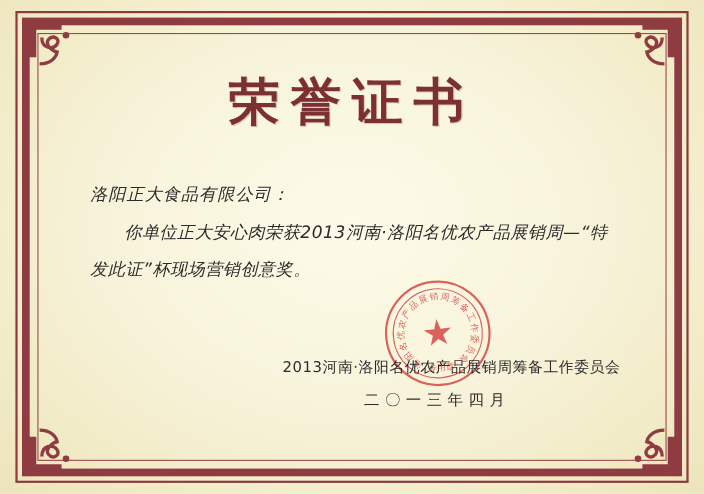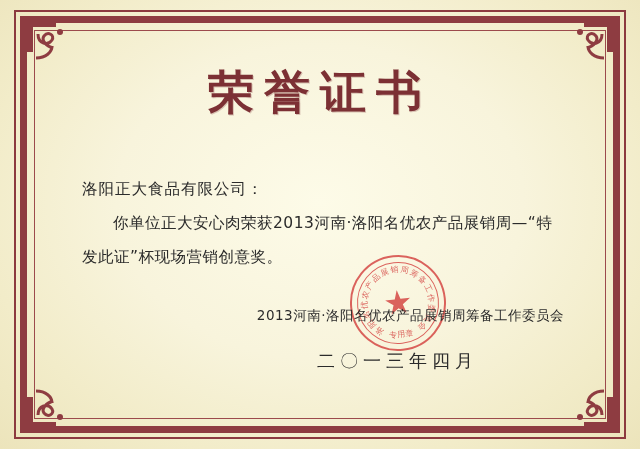--- a/index.html
+++ b/index.html
@@ -81,46 +81,47 @@
     margin-top: 22px;
     font-family: "DejaVu Serif", "Liberation Serif", serif;
     font-size: 46px;
     font-weight: bold;
     letter-spacing: 10px;
     color: #7c3034;
     text-shadow: 1px 1px 0 rgba(120,40,45,0.25);
   }
 
   .body-text {
-    margin-top: 48px;
+    margin-top: 36px;
     padding-left: 36px;
     padding-right: 26px;
     color: #2b2b2b;
     font-size: 15.5px;
     line-height: 34px;
     font-family: "DejaVu Sans", "Liberation Sans", sans-serif;
+    font-style: italic;
   }
   .salutation { letter-spacing: 1px; }
   .para { text-indent: 2em; letter-spacing: 0.5px; }
 
   .signature-block {
     position: absolute;
     right: 30px;
     bottom: 36px;
     text-align: center;
     color: #2b2b2b;
   }
   .org {
     font-size: 13.5px;
     letter-spacing: 0.5px;
     white-space: nowrap;
   }
   .date {
-    margin-top: 24px;
-    font-size: 18px;
+    margin-top: 12px;
+    font-size: 14px;
     letter-spacing: 5px;
     margin-right: 26px;
   }
 
   
   .seal {
     position: absolute;
     right: 148px;
     bottom: 58px;
     width: 92px;

